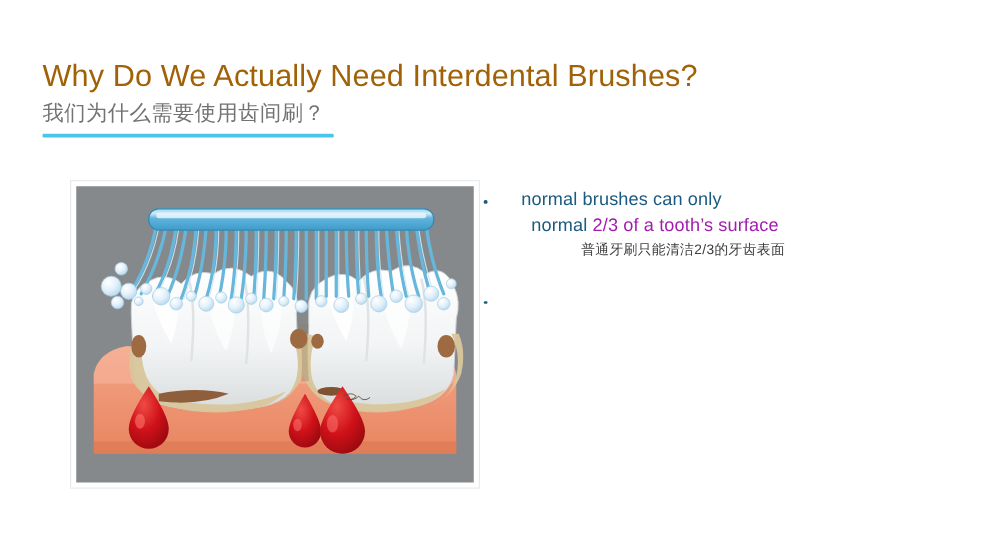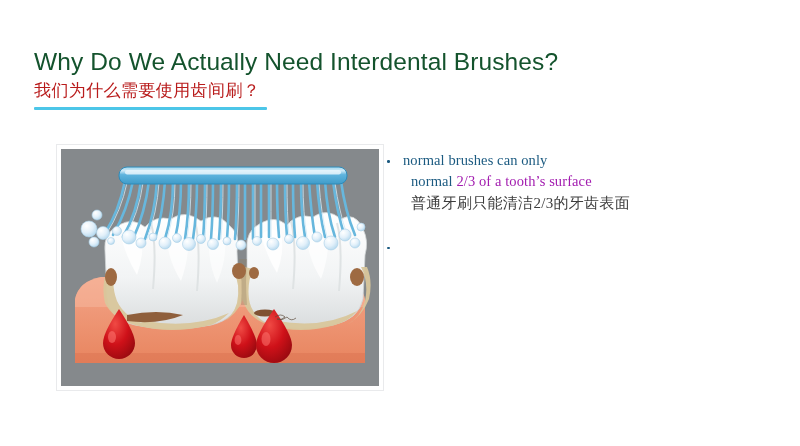--- a/index.html
+++ b/index.html
@@ -36,30 +36,30 @@
   }
 
   
   .title-block {
     position: absolute;
     left: 34px;
     top: 48px;
   }
   .title-en {
     font-size: 24.5px;
-    color: #14532d;
+    color: #a16207;
     font-weight: 400;
     line-height: 1.15;
     white-space: nowrap;
     letter-spacing: 0.1px;
   }
   .title-zh {
     margin-top: 4px;
     font-size: 17px;
-    color: #b91c1c;
+    color: #737373;
     font-weight: 400;
     line-height: 1.25;
     white-space: nowrap;
     letter-spacing: 0.4px;
   }
   .title-rule {
     margin-top: 6px;
     width: 233px;
     height: 3px;
     background: #4cc6e8;
@@ -89,48 +89,48 @@
 
   
   .bullets {
     position: absolute;
     left: 385px;
     top: 150px;
     width: 400px;
   }
   .bullet {
     position: relative;
-    padding-left: 18px;
+    padding-left: 32px;
     margin-bottom: 22px;
-    font-family: Liberation Serif, serif;
   }
   .bullet .dot {
     position: absolute;
     left: 2px;
     top: 10px;
     width: 2.5px;
     height: 2.5px;
     background: #1b5a80;
     border-radius: 50%;
   }
   .line-en {
     font-size: 14.5px;
     color: #1b5a80;
     line-height: 1.45;
     white-space: nowrap;
     letter-spacing: 0.1px;
   }
   .line-en .hl { color: #a21caf; }
   .line-zh {
-    font-size: 15px;
+    font-size: 11px;
     color: #3c3c3c;
     line-height: 1.45;
     white-space: nowrap;
     letter-spacing: 0.3px;
     margin-top: 1px;
+    margin-left: 40px;
   }
   .indent { padding-left: 8px; }
 </style>
 </head>
 <body>
 
 <div class="slide">
 
 
   <div class="title-block">

